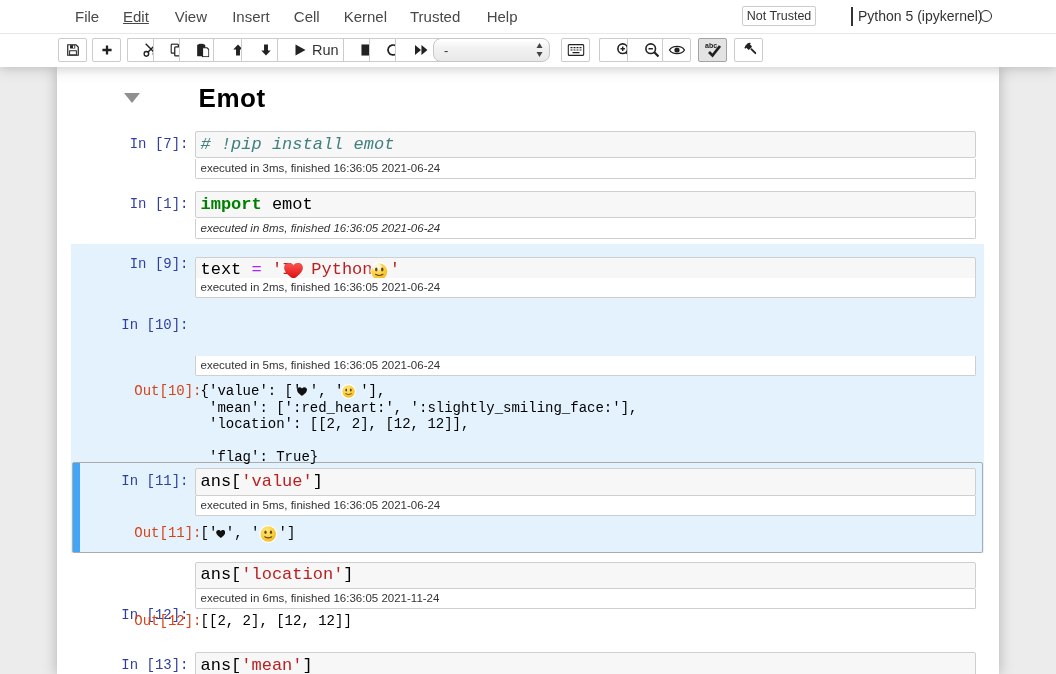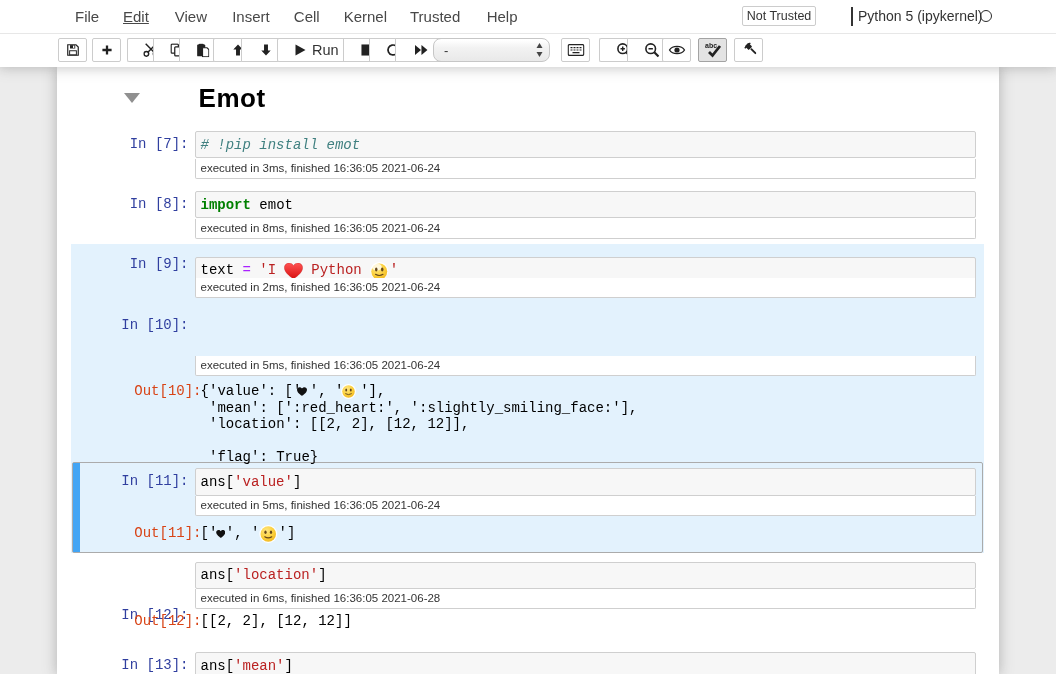--- a/index.html
+++ b/index.html
@@ -29,21 +29,21 @@
 #ddl { position:absolute; left:433px; top:38px; width:115px; height:22px;
   background:linear-gradient(#ffffff 6%,#f2f2f2 40%,#e9e9e9 100%); border:1px solid #c6c6c6; border-radius:8px; }
 #ddl .dash { position:absolute; left:10px; top:0; line-height:23px; font-size:13px; color:#333; }
 .prompt { position:absolute; left:15px; width:116.5px; text-align:right;
   font-family:"Liberation Mono", monospace; font-size:14px; line-height:16.5px; white-space:pre; }
 .inp { color:#303F9F; }
 .outp { color:#D84315;margin-left:13px; }
 .box { position:absolute; left:137.5px; width:779px; background:#f7f7f7;
   border:1px solid #cfcfcf; border-radius:2px; }
 .code { position:absolute; left:5px; top:4.3px;
-  font-family:"Liberation Mono", monospace; font-size:14px; line-height:16.5px; white-space:pre; color:#000; }
+  font-family:"Liberation Mono", monospace; font-size:17px; line-height:16.5px; white-space:pre; color:#000; }
 .timing { position:absolute; left:137.5px; width:774px; height:19px;
   background:#fff; border:1px solid #cfcfcf; border-top:none;
   border-radius:0 0 2px 2px; padding-left:5px;
   font-size:11.5px; line-height:19px; color:#333; white-space:pre; }
 .outtext { position:absolute; left:143.6px; color:#000;
   font-family:"Liberation Mono", monospace; font-size:14px; line-height:16.5px; white-space:pre; }
 .cm { color:#408080; font-style:italic; }
 .kw { color:#008000; font-weight:bold; }
 .op { color:#AA22FF; }
 .st { color:#BA2121; }
@@ -66,25 +66,25 @@
     border-top:10px solid #909090;"></div>
   <div style="position:absolute; left:141.5px; top:17.5px; font-size:26px; font-weight:bold;
     line-height:26px; color:#000; letter-spacing:0.55px;">Emot</div>
 
   <div class="prompt inp" style="top:69.3px;">In [7]:</div>
   <div class="box" style="top:64.3px; height:25.2px;">
       <div class="code"><span class="cm"># !pip install emot</span></div>
     </div>
   <div class="timing" style="top:91.5px;">executed in 3ms, finished 16:36:05 2021-06-24</div>
 
-  <div class="prompt inp" style="top:129.3px;">In [8]:</div>
+  <div class="prompt inp" style="top:129.3px;">In [1]:</div>
   <div class="box" style="top:124.3px; height:25.2px;">
       <div class="code"><span class="kw">import</span> emot</div>
     </div>
-  <div class="timing" style="top:151.5px;">executed in 8ms, finished 16:36:05 2021-06-24</div>
+  <div class="timing" style="top:151.5px;font-style:italic;">executed in 8ms, finished 16:36:05 2021-06-24</div>
 
   <div class="prompt inp" style="top:188.8px;">In [9]:</div>
   <div class="box" style="top:190px; height:25.2px;">
     <div class="code" style="width:770px;">
       <span class="aspan" style="left:0px;">text <span class="op">=</span> <span class="st">'I</span></span>
       <svg class="aspan" style="left:83.2px; top:0.5px;" width="19" height="16" viewBox="0 0 32 28">
         <defs>
             <linearGradient id="hg" x1="0" y1="0" x2="0" y2="1">
           <stop offset="0" stop-color="#ff5353"></stop>
               <stop offset="1" stop-color="#d80e0e"></stop>
@@ -161,21 +161,21 @@
       <ellipse cx="23.5" cy="14.5" rx="2.3" ry="3.6" fill="#65471b"></ellipse>
       <path d="M11 23.5 Q18 28 25 23.5" stroke="#65471b" stroke-width="2.2" fill="none" stroke-linecap="round"></path>
     </svg>
     <span class="aspan" style="left:78px;">']</span>
   </div>
 
   <div class="prompt inp" style="top:499.5px;margin-top:40px;">In [12]:</div>
   <div class="box" style="top:494.5px; height:25.2px;">
       <div class="code">ans[<span class="st">'location'</span>]</div>
     </div>
-  <div class="timing" style="top:521.7px;">executed in 6ms, finished 16:36:05 2021-06-28</div>
+  <div class="timing" style="top:521.7px;">executed in 6ms, finished 16:36:05 2021-11-24</div>
   <div class="prompt outp" style="top:546px;">Out[12]:</div>
   <div class="outtext" style="top:546px;">[[2, 2], [12, 12]]</div>
 
   <div class="prompt inp" style="top:590.4px;">In [13]:</div>
   <div class="box" style="top:585.4px; height:25.2px;">
       <div class="code">ans[<span class="st">'mean'</span>]</div>
     </div>
 </div>
 
 <div id="header">

